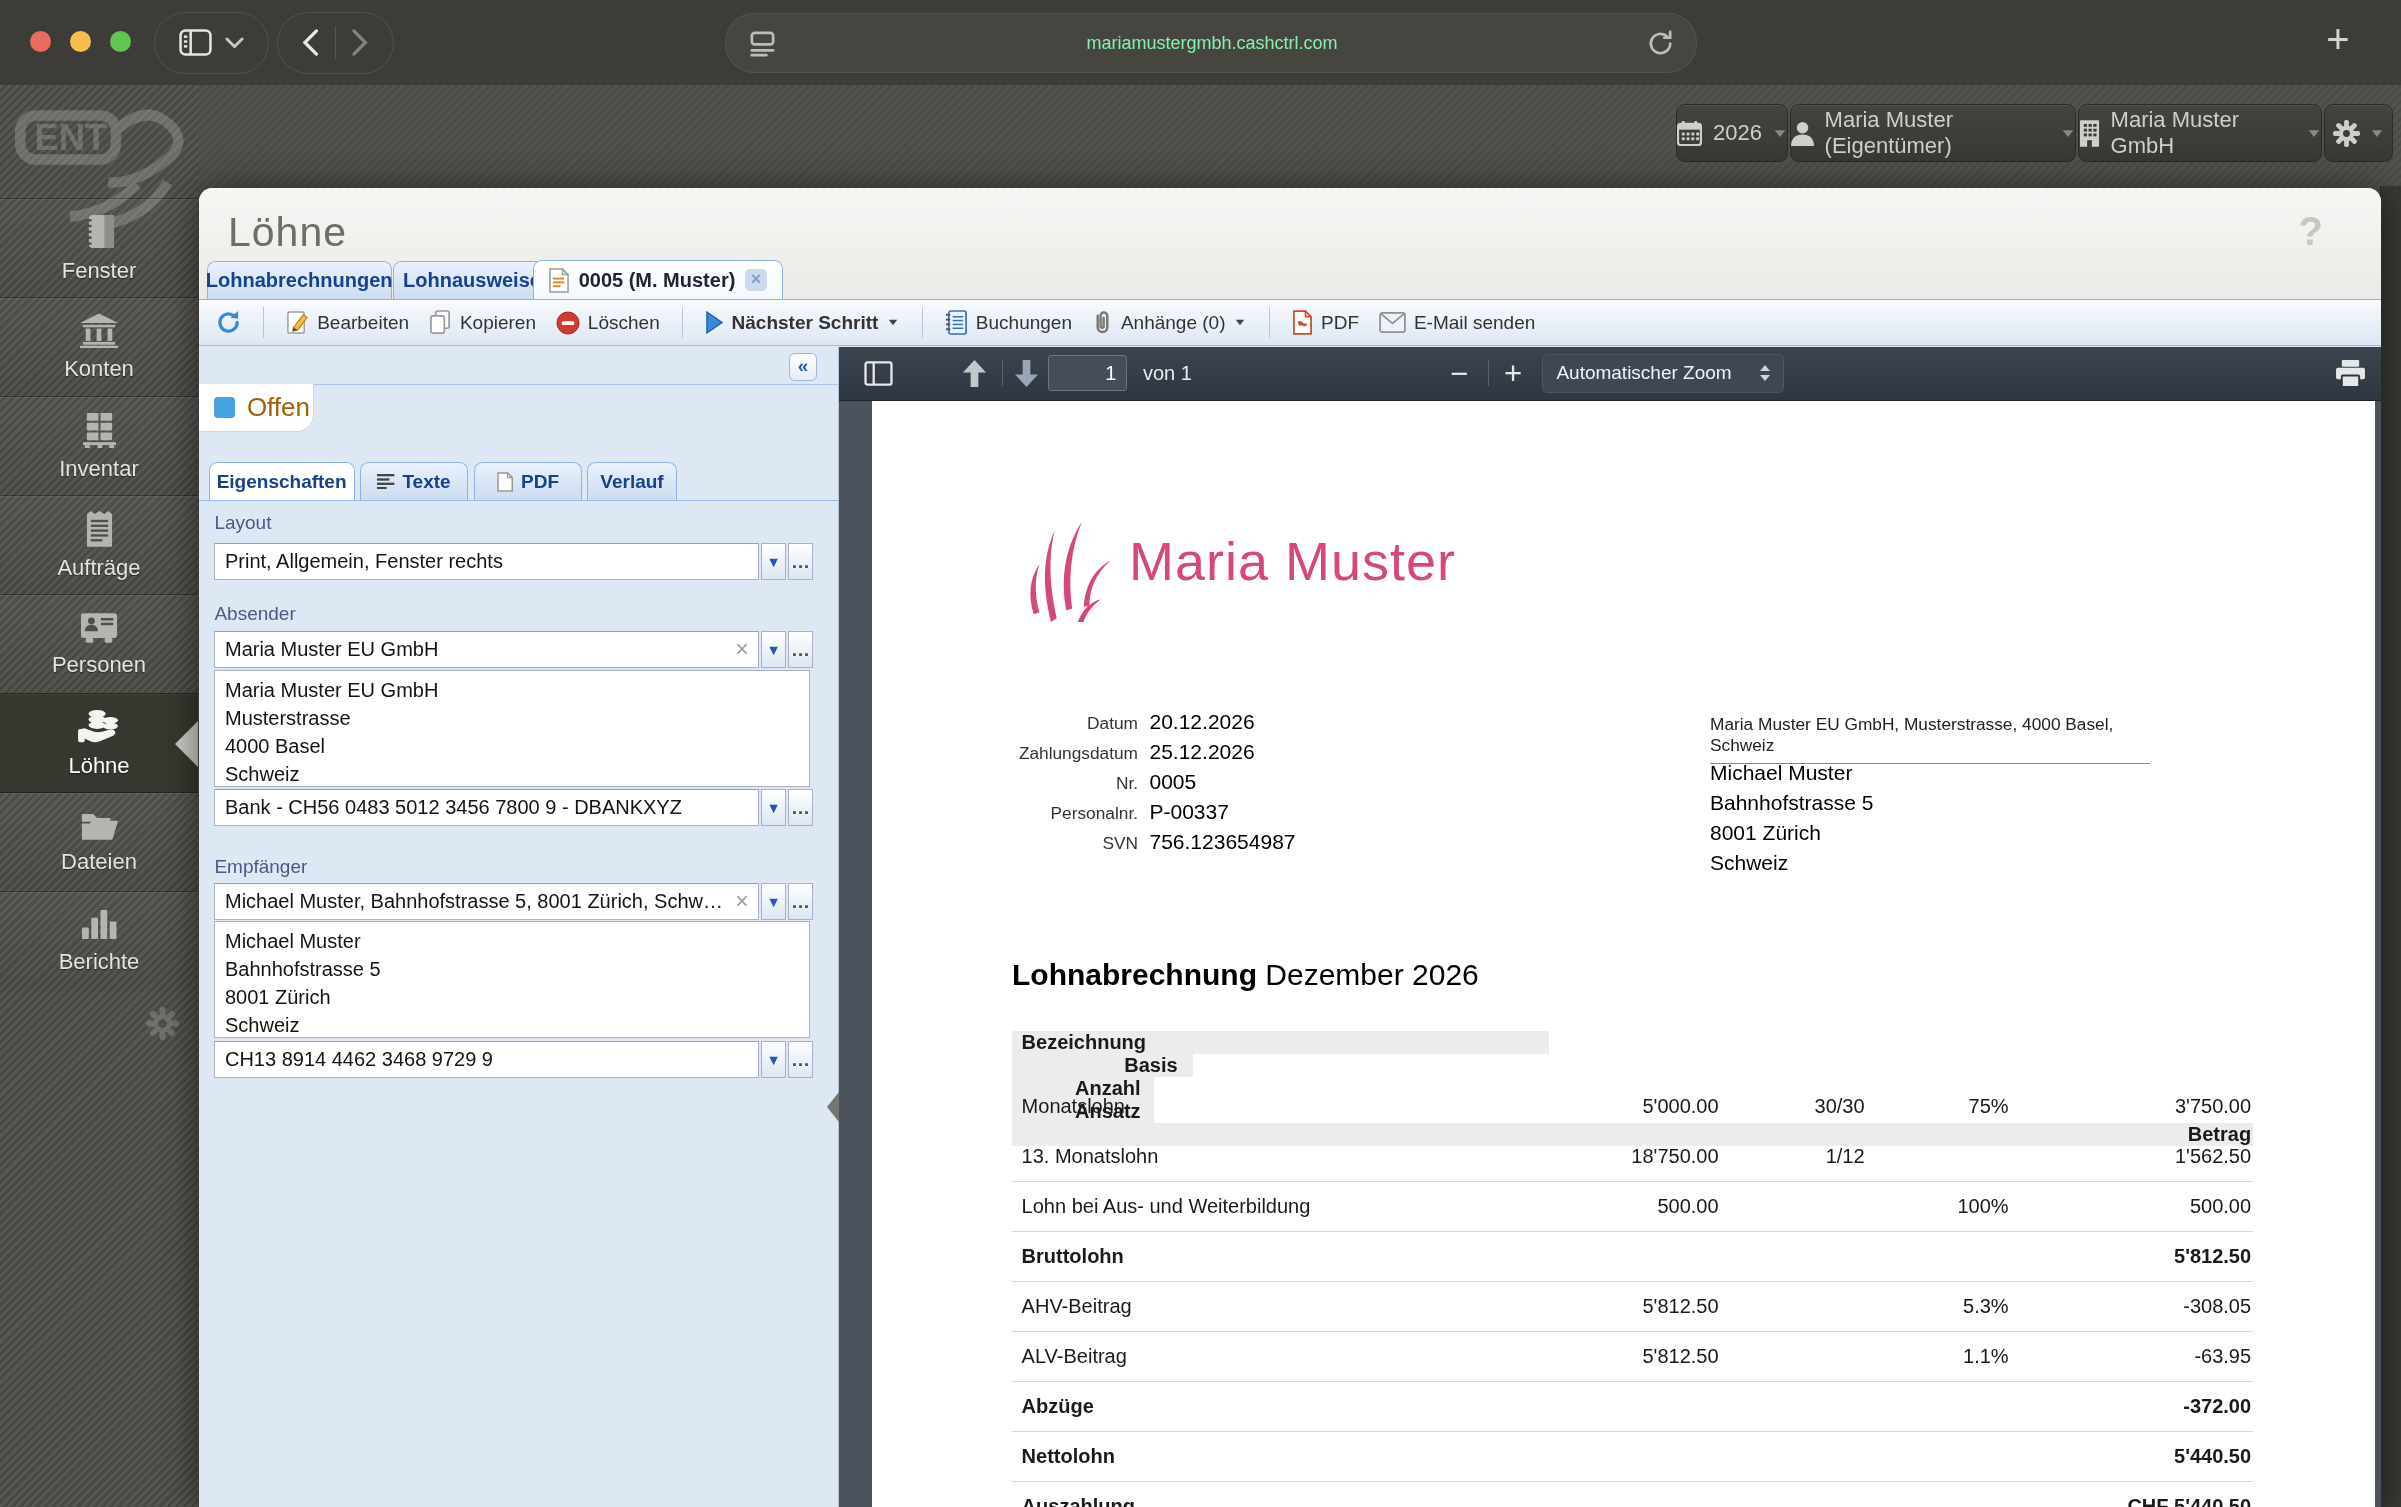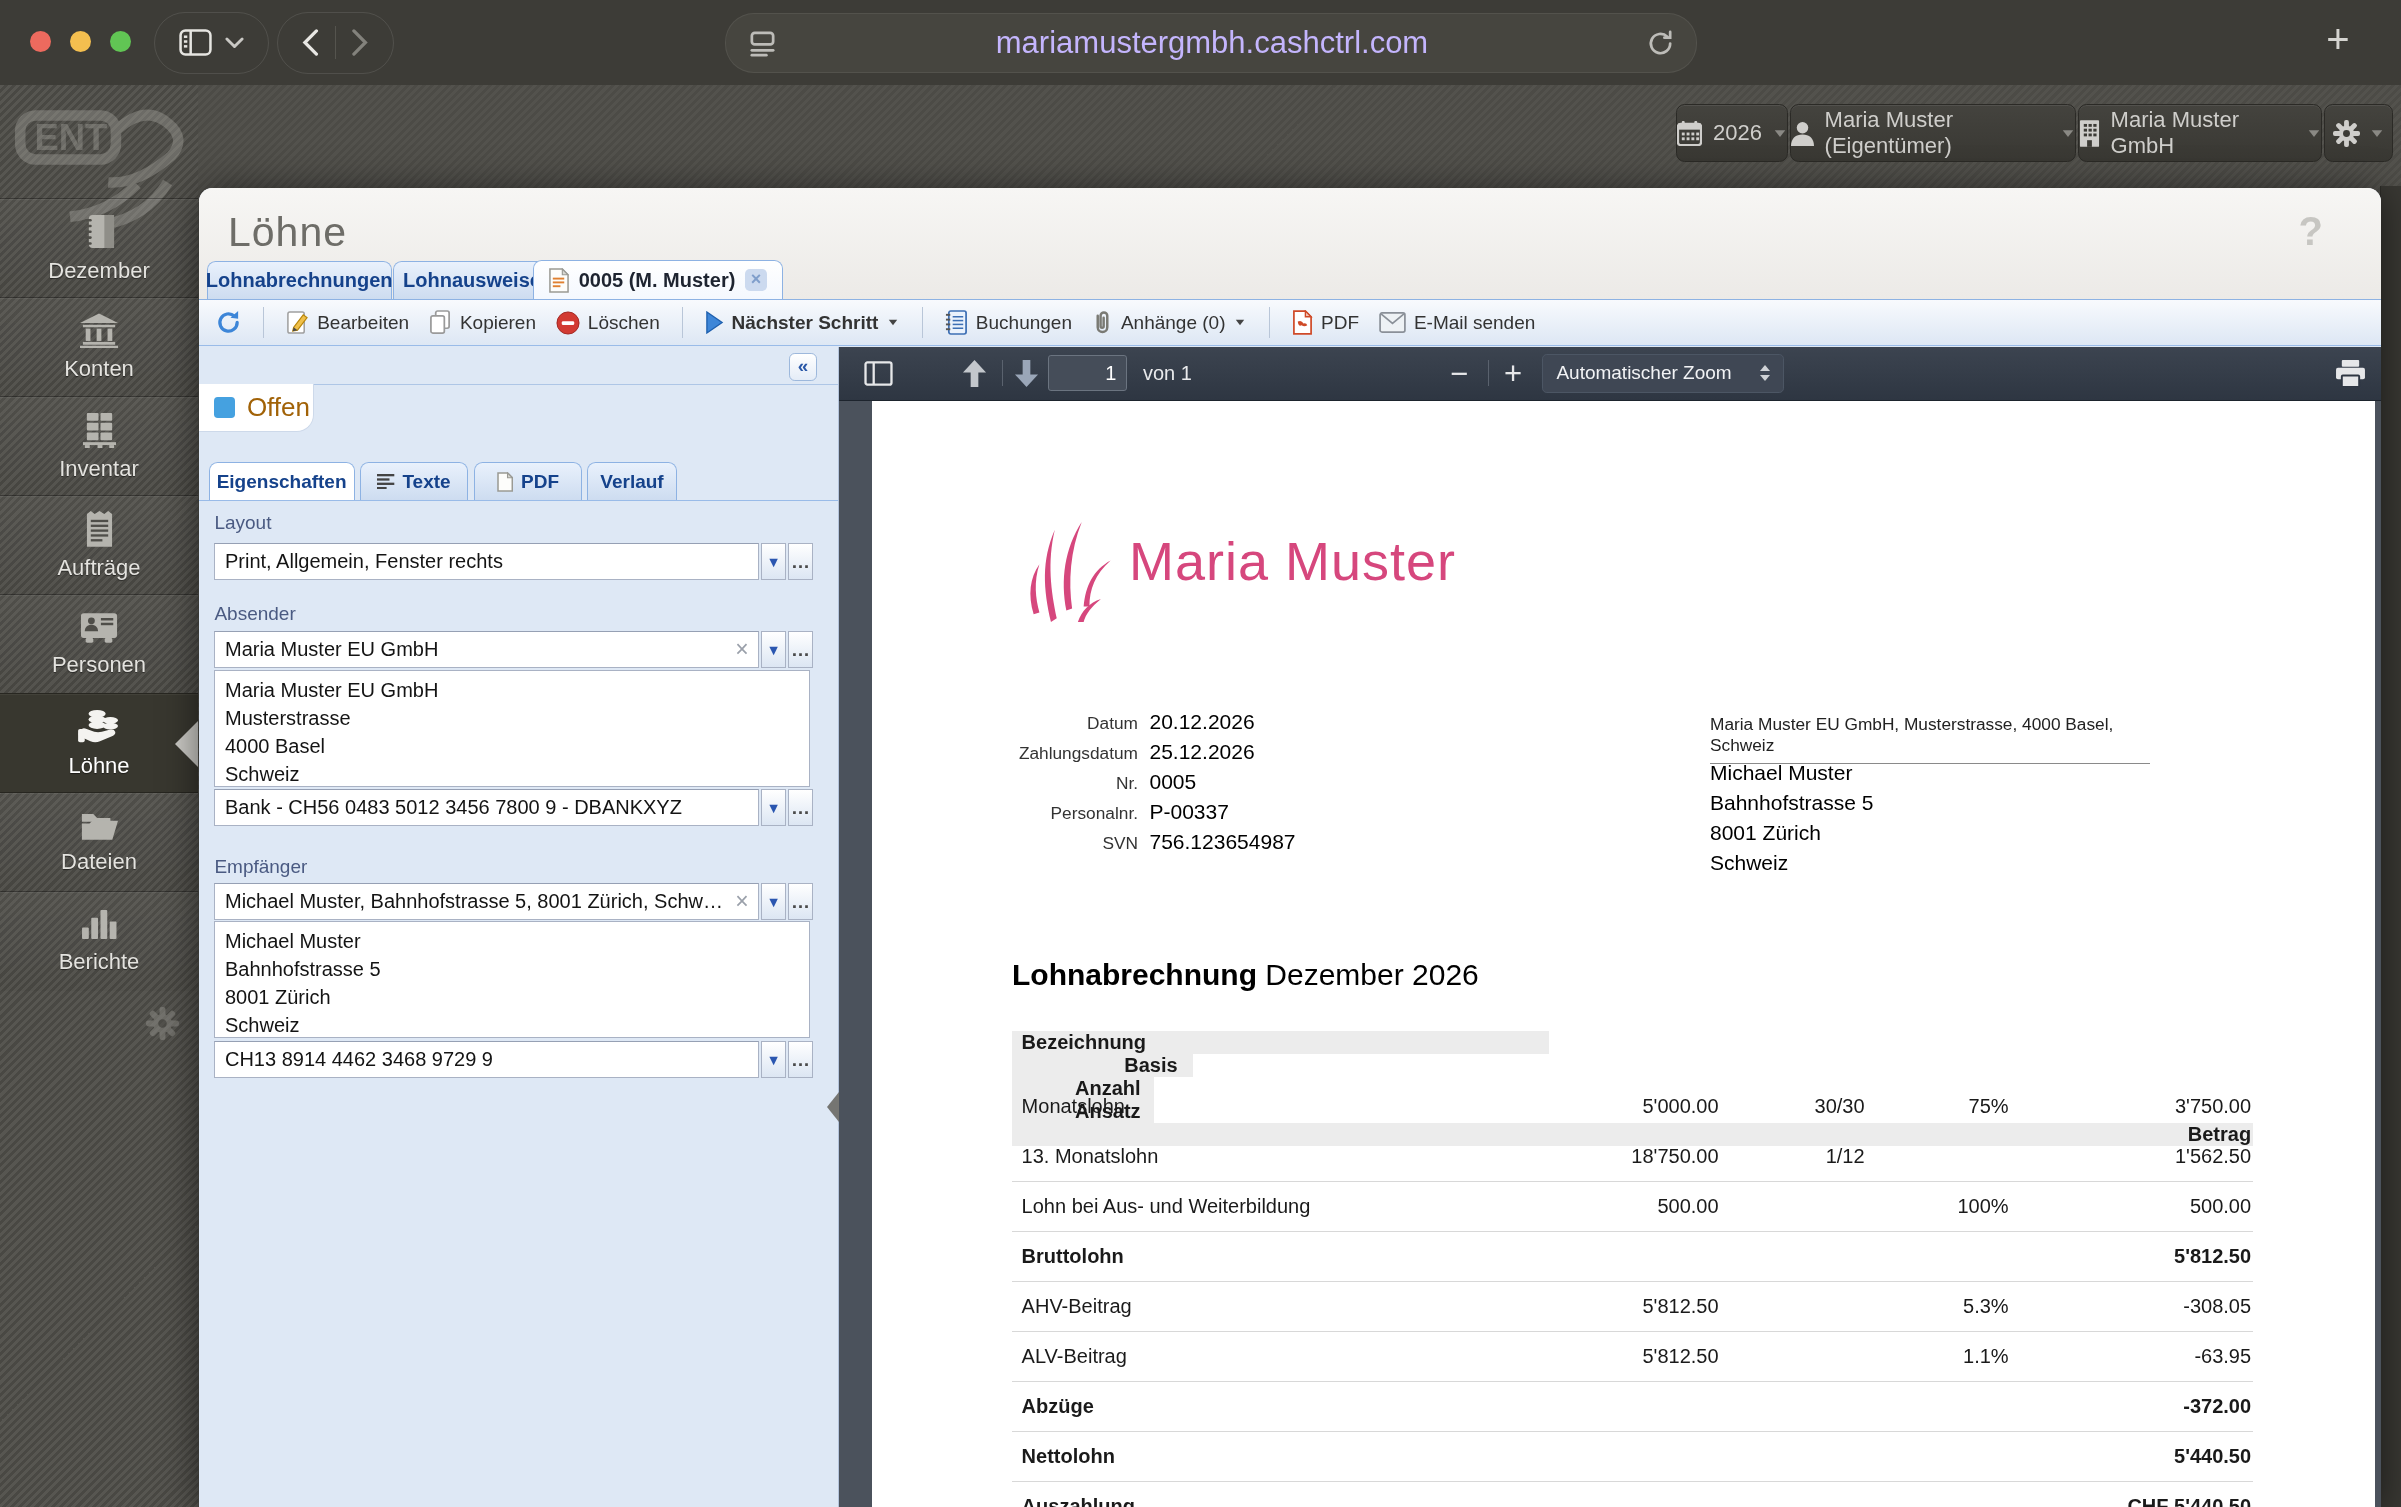--- a/index.html
+++ b/index.html
@@ -8,21 +8,21 @@
     background:#514f4a;}
   .abs{position:absolute;}
   .flex{display:flex;align-items:center;}
   svg{display:block;}
 
   
   .chrome{position:absolute;left:0;top:0;width:2402px;height:85px;background:#3d3c37;border-bottom:1px solid #2c2b27;}
   .tl{width:21px;height:21px;border-radius:50%;}
   .cpill{height:60px;border:1px solid rgba(255,255,255,.10);border-radius:31px;display:flex;align-items:center;justify-content:center;gap:13.4px;color:#d9d8d4;}
   .urlpill{position:absolute;left:725px;top:13.4px;width:970px;height:58px;background:#46453f;border:1px solid rgba(255,255,255,.07);border-radius:29px;display:flex;align-items:center;}
-  .urltext{flex:1;text-align:center;color:#c4b5fd;font-size:31px;}
+  .urltext{flex:1;text-align:center;color:#86efac;font-size:18px;}
   .plusbtn{position:absolute;right:40px;top:17.3px;width:48px;height:48px;color:#d5d4d0;font-size:40px;line-height:44px;text-align:center;border-radius:9.6px;}
 
   
   .app{position:absolute;left:0;top:85px;width:2402px;height:1423px;background:#4f4e49;}
   .tex{background-image:repeating-linear-gradient(135deg, rgba(255,255,255,.025) 0 2.9px, rgba(0,0,0,.04) 2.9px 5.8px);}
 
   
   .topbtn{position:absolute;top:19px;height:56px;background:linear-gradient(#44433e,#393833);border:1px solid #2b2a26;border-radius:8.6px;box-shadow:inset 0 1px 0 rgba(255,255,255,.08);color:#cfcecb;font-size:22px;display:flex;align-items:center;justify-content:center;gap:10.6px;}
   .caret{width:0;height:0;border-left:7.7px solid transparent;border-right:7.7px solid transparent;border-top:9.6px solid #8a8984;}
 
@@ -254,21 +254,21 @@
               <rect x="22" y="2" width="10" height="34" fill="#8f8e88"></rect>
               <g fill="#4f4e49">
                 <rect x="2" y="6" width="7" height="2.6" rx="1.3"></rect>
                 <rect x="2" y="12" width="7" height="2.6" rx="1.3"></rect>
                 <rect x="2" y="18" width="7" height="2.6" rx="1.3"></rect>
                 <rect x="2" y="24" width="7" height="2.6" rx="1.3"></rect>
                 <rect x="2" y="30" width="7" height="2.6" rx="1.3"></rect>
               </g>
             </svg>
           </span>
-        <span class="lbl">Dezember</span>
+        <span class="lbl">Fenster</span>
       </div>
       <div class="navitem" style="top:212px;">
         <span>
             <svg width="38" height="35" viewBox="0 0 40 36" fill="#b5b4ae">
               <polygon points="20,0 40,10 0,10"></polygon>
               <rect x="3" y="12" width="34" height="2.6"></rect>
               <rect x="6" y="16" width="5" height="13"></rect>
               <rect x="17.5" y="16" width="5" height="13"></rect>
               <rect x="29" y="16" width="5" height="13"></rect>
               <rect x="3" y="30" width="34" height="3"></rect>

